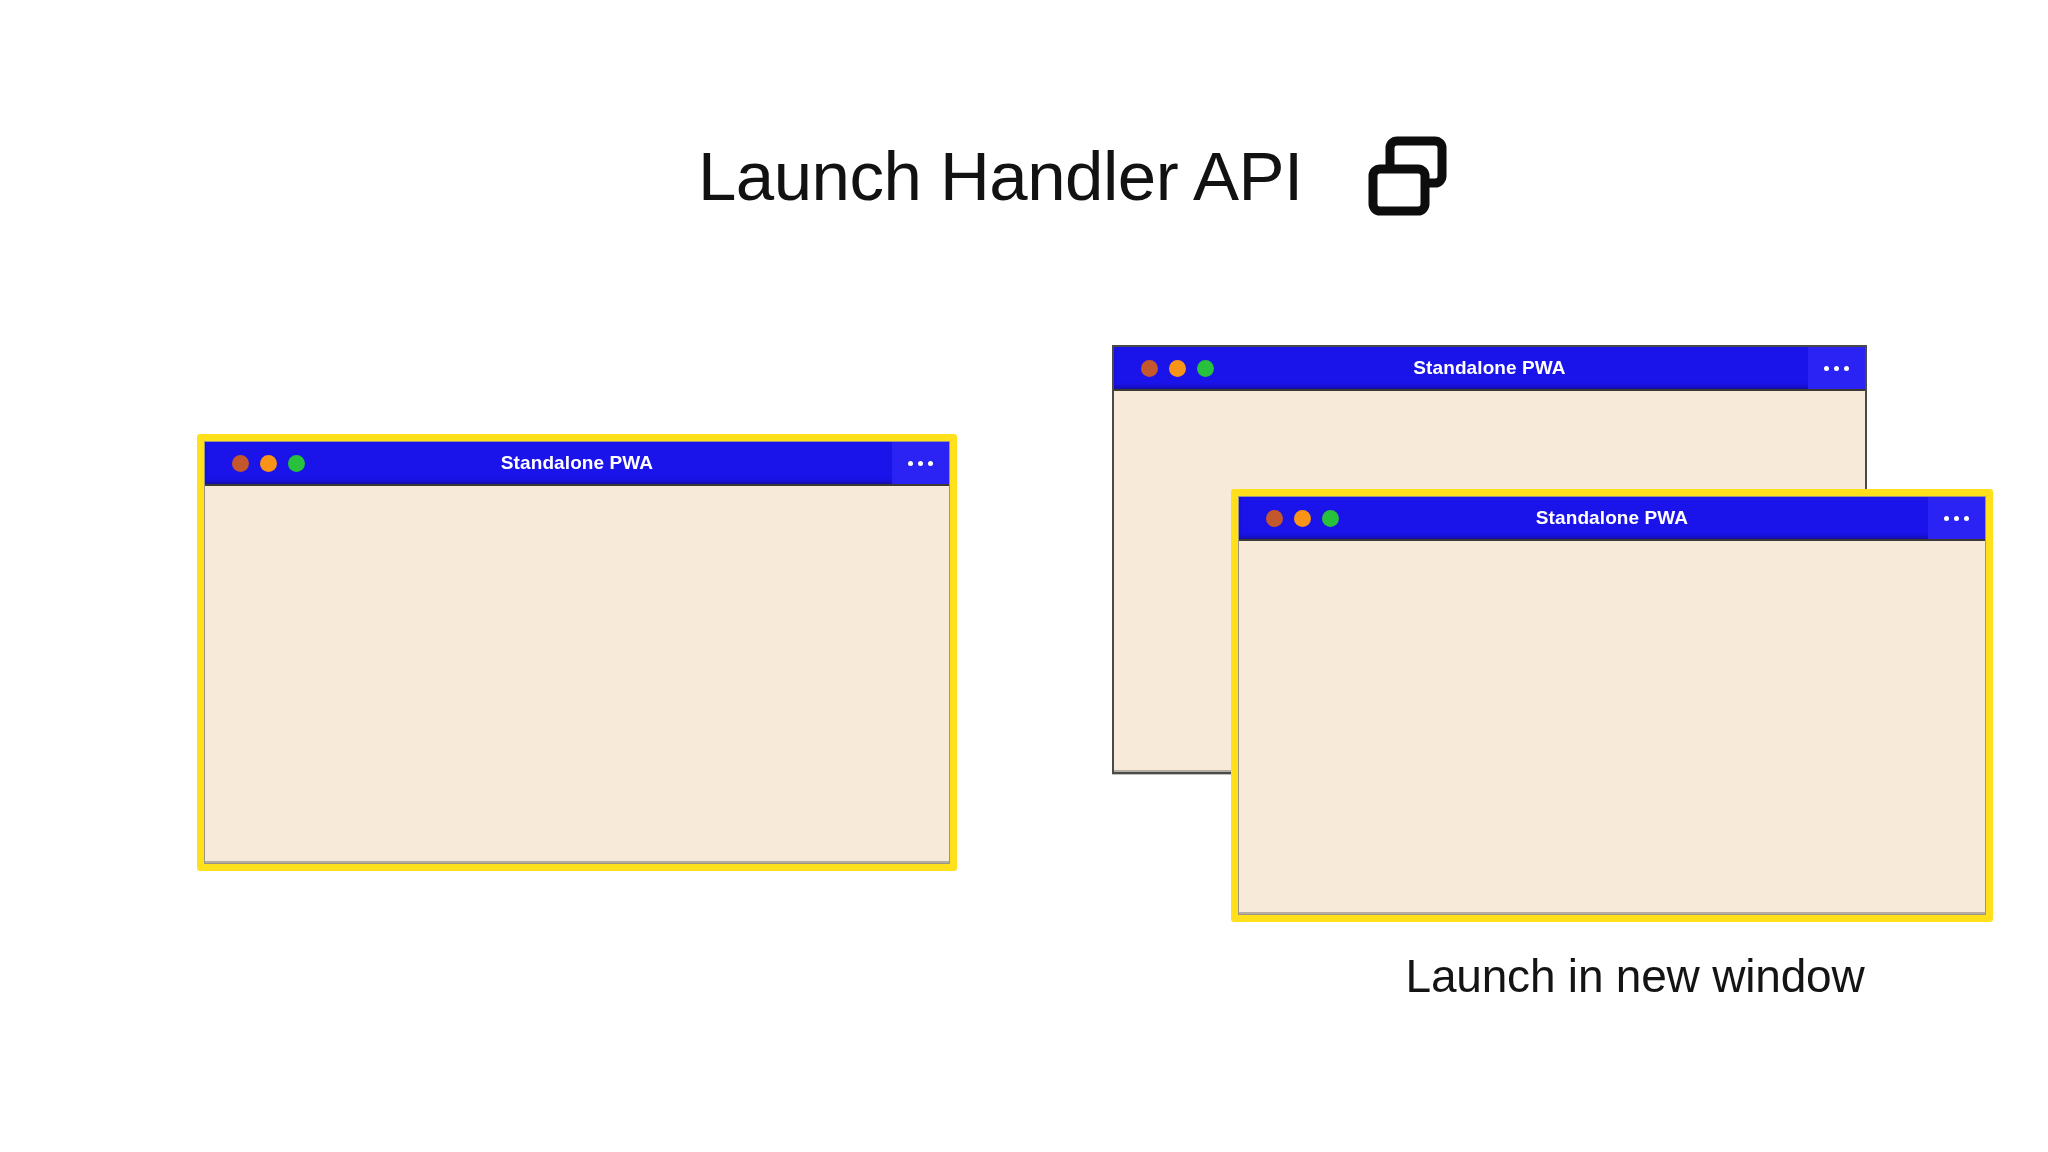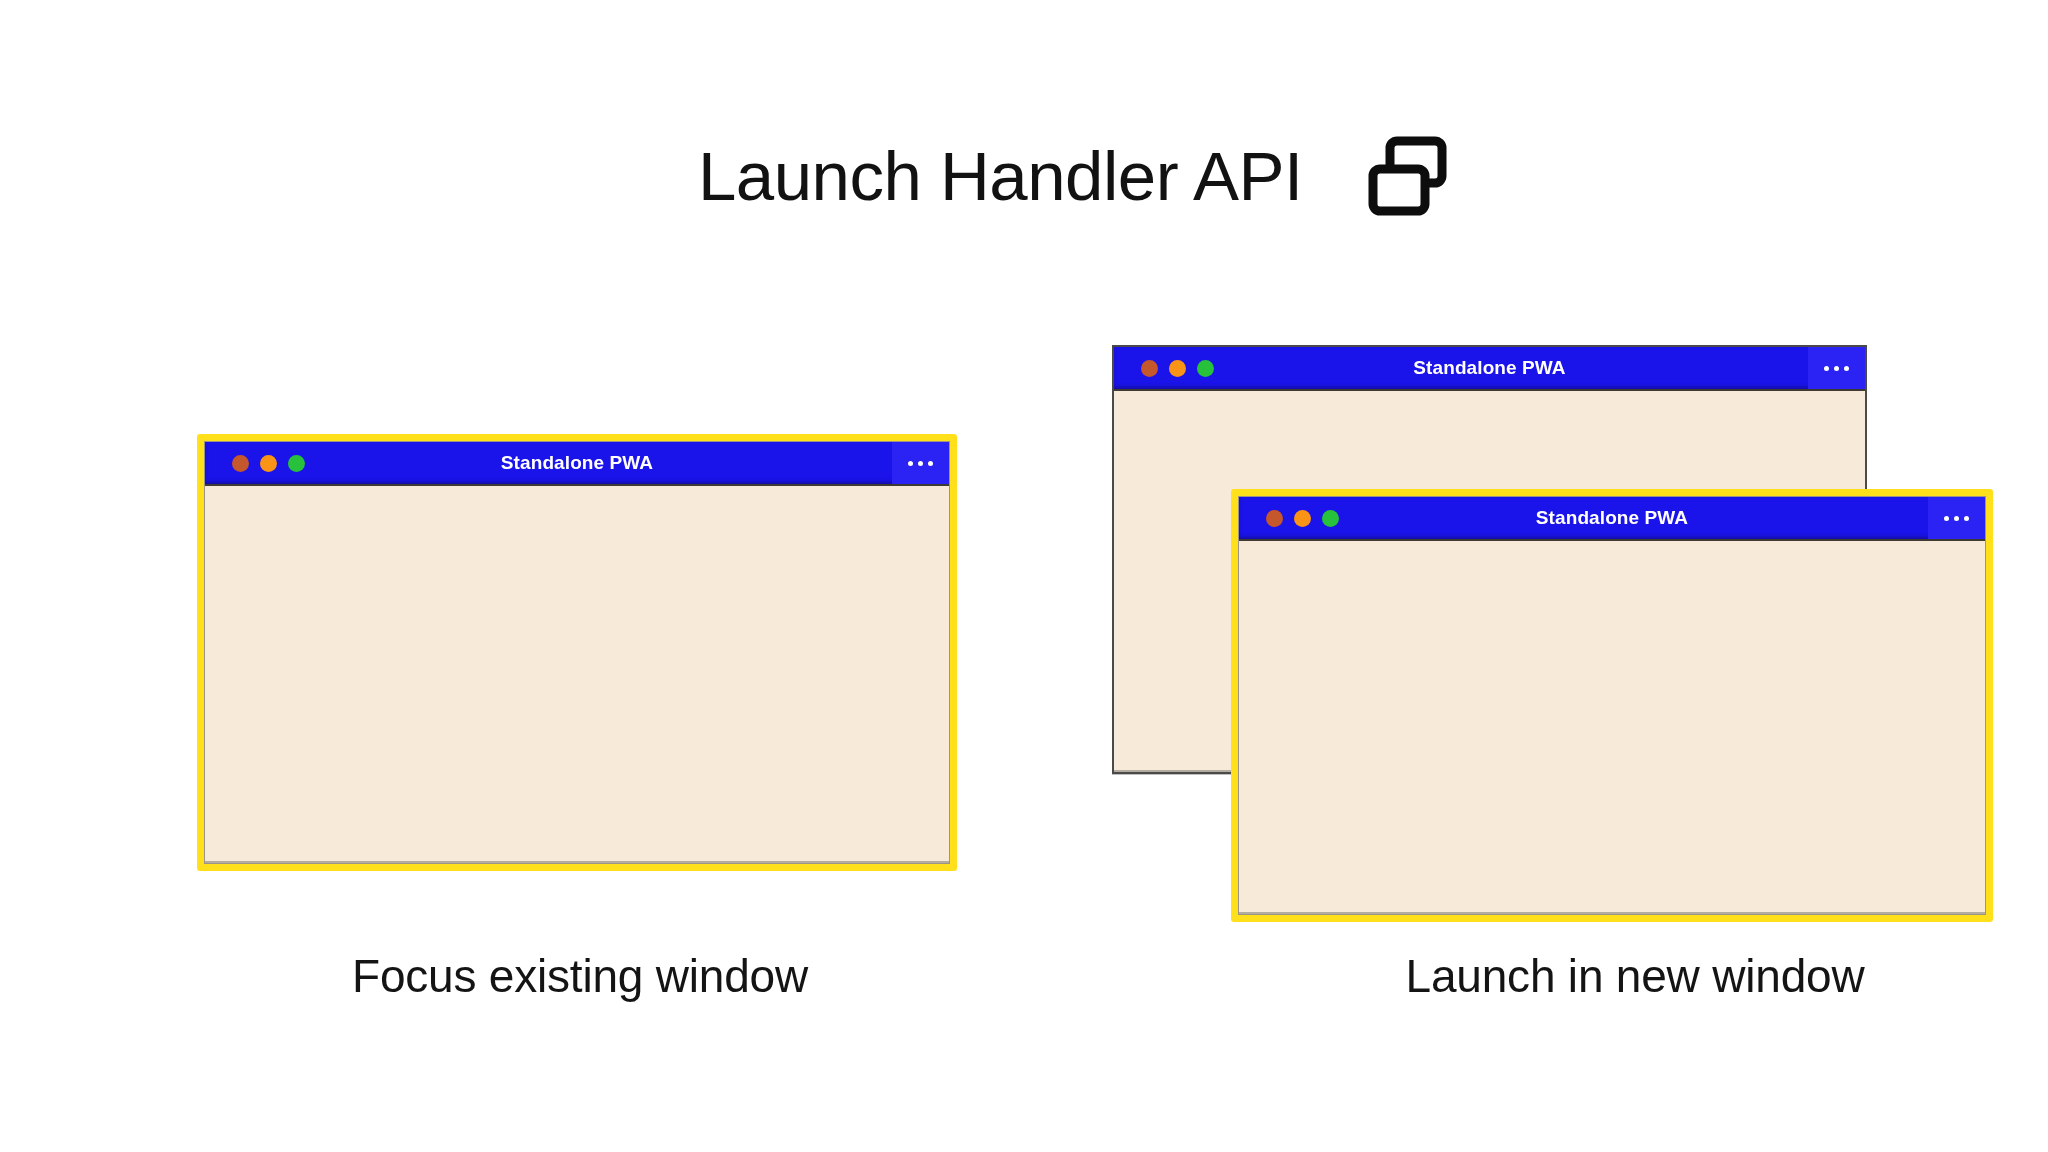--- a/index.html
+++ b/index.html
@@ -254,16 +254,15 @@
             <i></i>
               <i></i>
               <i></i>
           </span>
         </div>
       </div>
       <div class="win-body"></div>
     </div>
   </div>
 
-  <div class="caption" id="caption-left">Focus existing window</div>
   <div class="caption" id="caption-right">Launch in new window</div>
 
 </div>
 
 </body></html>

